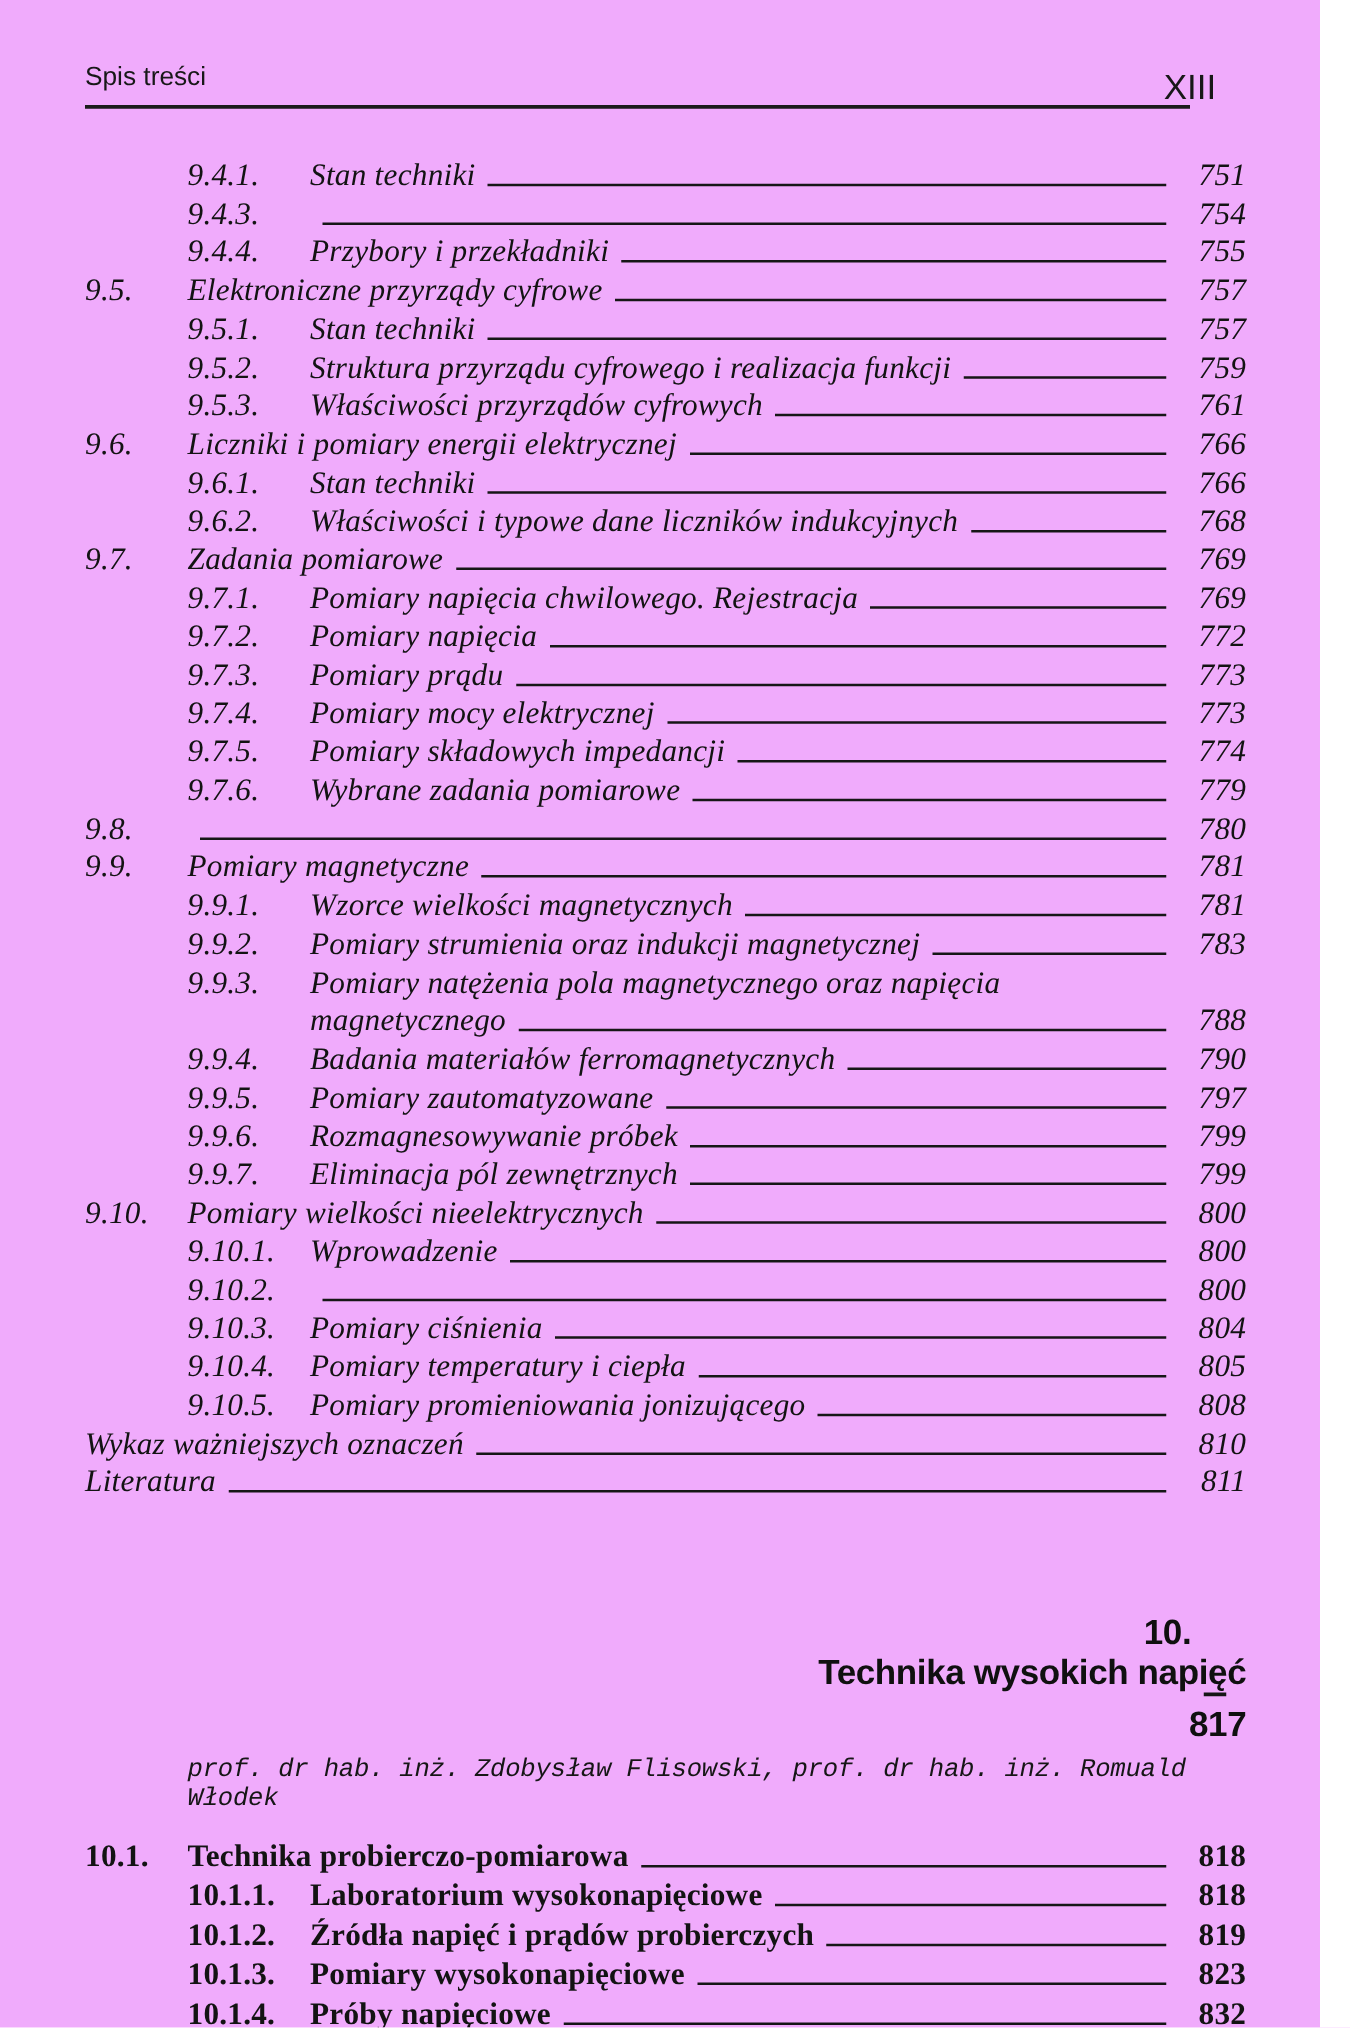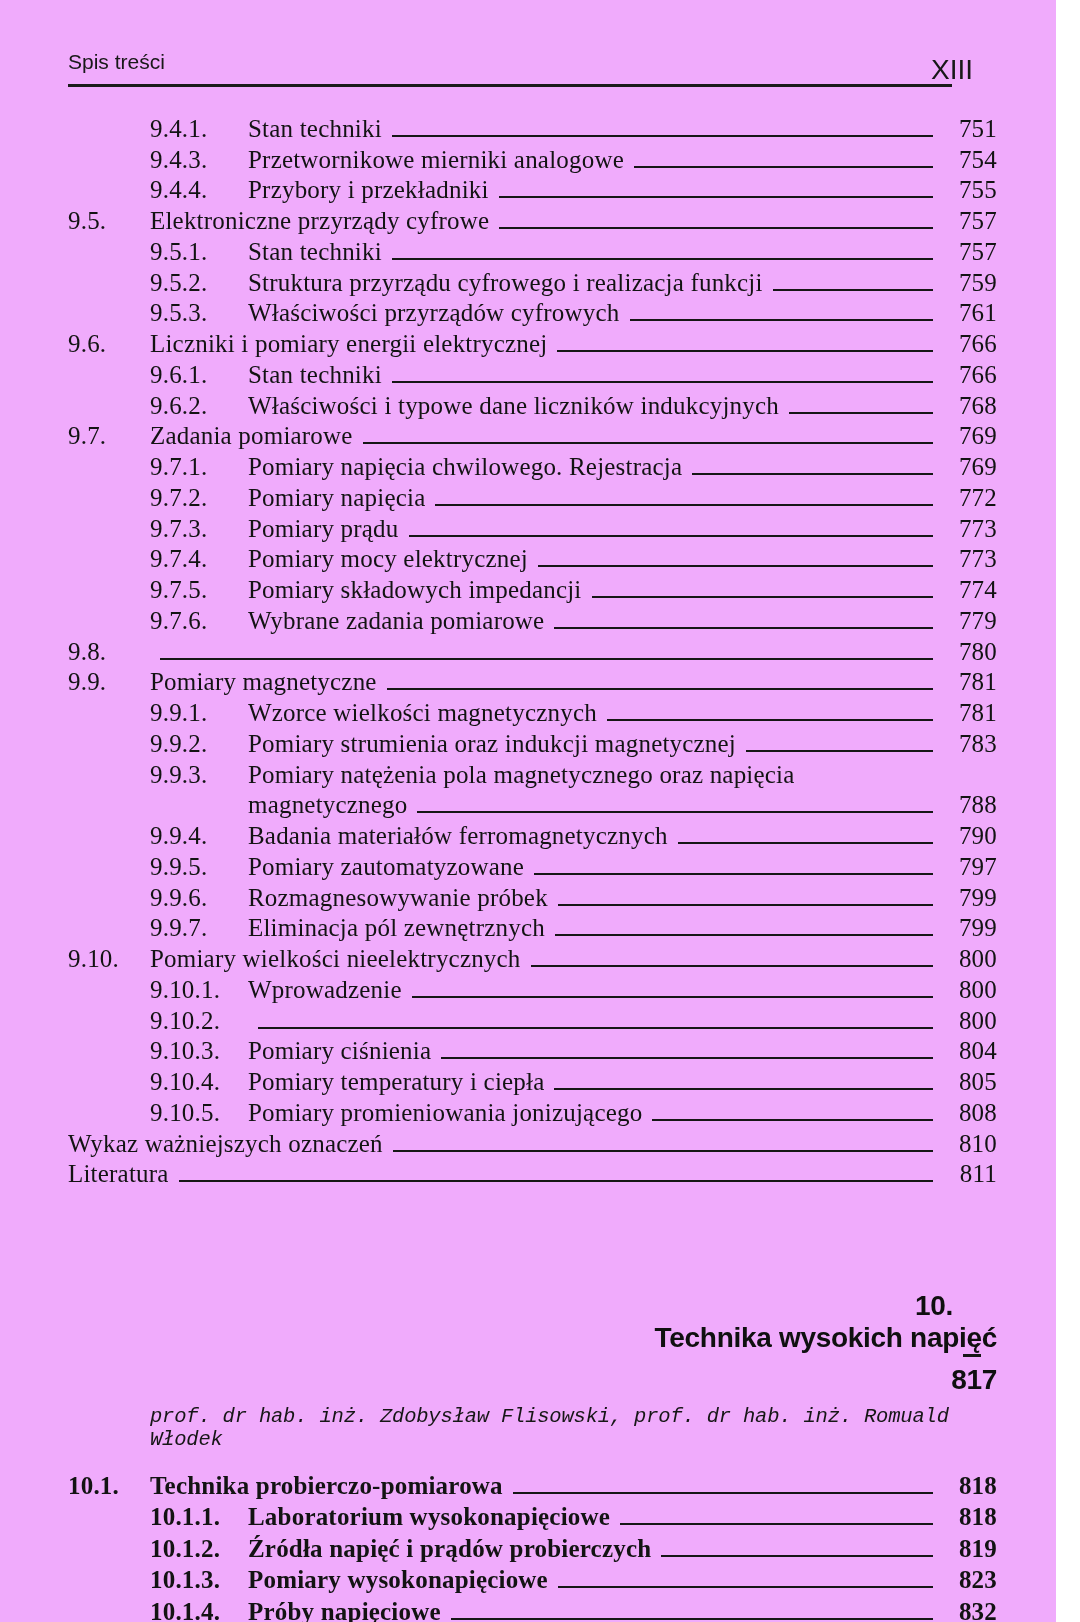--- a/index.html
+++ b/index.html
@@ -24,21 +24,21 @@
   .hdr-page{
     position:absolute;top:54px;right:83px;
     font-family:"Liberation Sans", sans-serif;
     font-size:28px;color:#181818;
   }
   
   .toc{
     position:absolute;left:68px;width:929px;
     font-size:25px;letter-spacing:0.2px;
   }
-  .toc-main{top:112px;}
+  .toc-main{top:124px;font-style:italic;}
   .row{display:flex;align-items:flex-end;height:30.75px;white-space:nowrap;}
   .num{flex:0 0 auto;}
   .lvl2 .num{width:82px;}
   .lvl3 .num{margin-left:82px;width:98px;}
   .title{flex:0 0 auto;}
   .leader{
     flex:1 1 auto;min-width:18px;
     border-bottom:2.5px solid #161616;
     margin:0 14px 6px 10px;height:0;
   }
@@ -76,21 +76,20 @@
 
   <div class="toc toc-main">
       <div class="row lvl3">
         <span class="num">9.4.1.</span>
         <span class="title">Stan techniki</span>
         <span class="leader"></span>
         <span class="pg">751</span>
       </div>
       <div class="row lvl3">
         <span class="num">9.4.3.</span>
-        <span class="title">Przetwornikowe mierniki analogowe</span>
         <span class="leader"></span>
         <span class="pg">754</span>
       </div>
       <div class="row lvl3">
         <span class="num">9.4.4.</span>
         <span class="title">Przybory i przekładniki</span>
         <span class="leader"></span>
         <span class="pg">755</span>
       </div>
       <div class="row lvl2">

